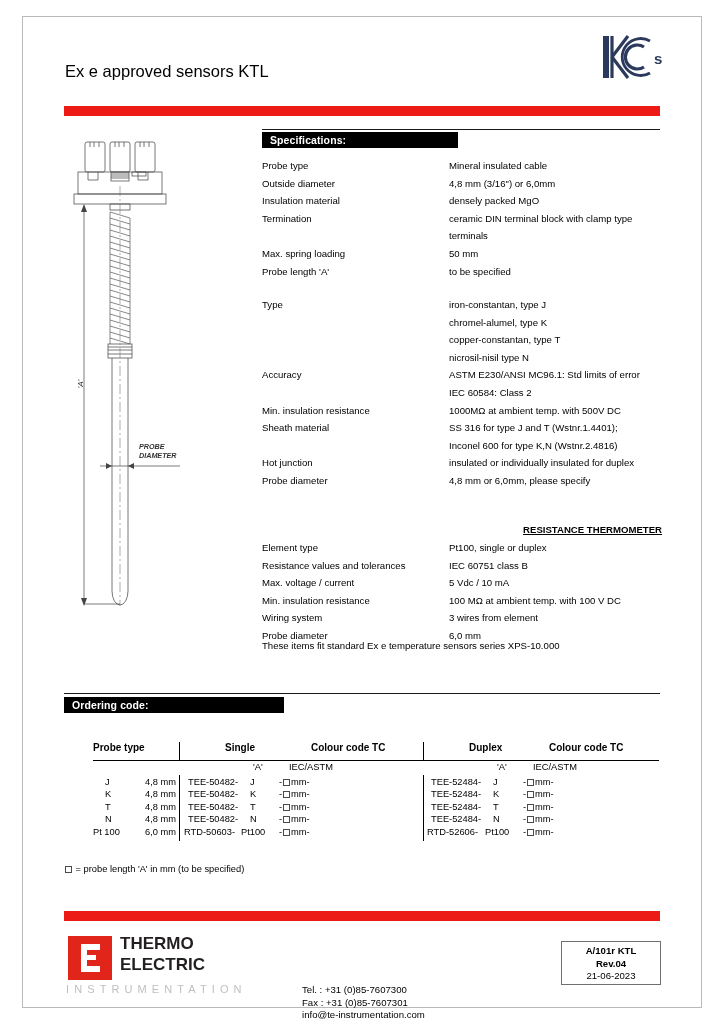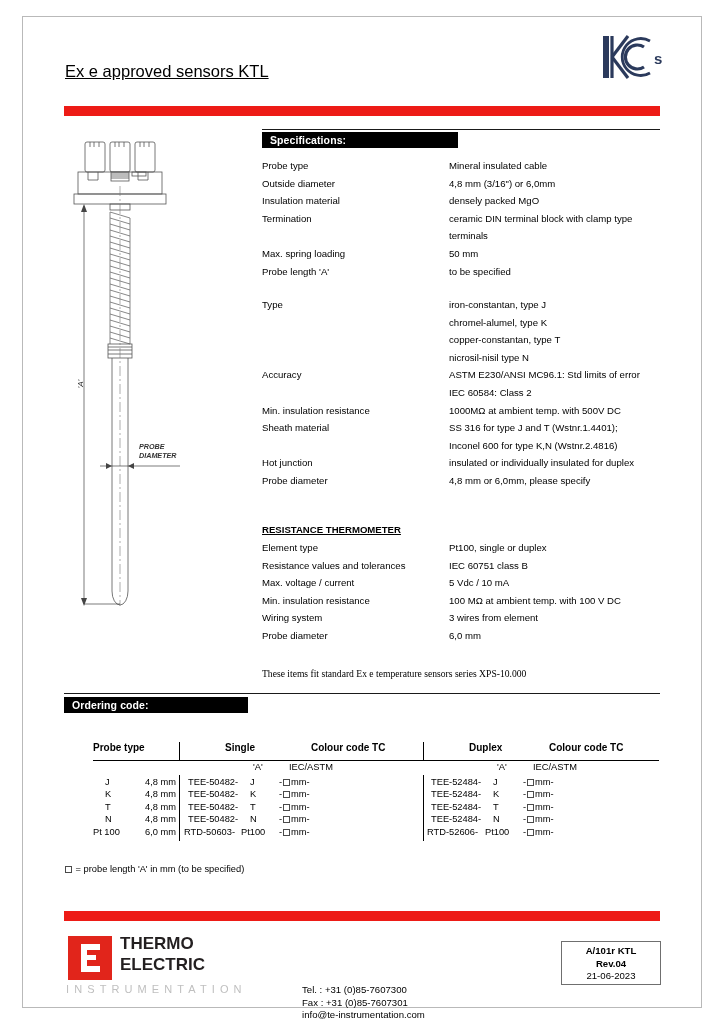--- a/index.html
+++ b/index.html
@@ -38,21 +38,20 @@
     letter-spacing: -0.2px;
     white-space: nowrap;
   }
   .doc-subtitle {
     position: absolute;
     left: 65px;
     top: 62px;
     font-size: 16.5px;
     font-weight: normal;
     white-space: nowrap;
-    text-decoration: underline;
   }
   .kc-logo {
     position: absolute;
     left: 598px;
     top: 31px;
     width: 68px;
     height: 52px;
   }
 
   .rule-top {
@@ -426,21 +425,21 @@
     <div class="spec-row">
       <span class="lbl">Hot junction</span>
       <span class="val">insulated or individually insulated for duplex</span>
     </div>
     <div class="spec-row">
       <span class="lbl">Probe diameter</span>
       <span class="val">4,8 mm or 6,0mm, please specify</span>
     </div>
   </div>
 
-  <div class="spec-block" style="left:262px; top:524px; width:400px;">
+  <div class="spec-block" style="left:262px; top:524px; width:400px;text-align:right;">
     <div class="grp-head">RESISTANCE THERMOMETER</div>
     <div class="spec-row">
       <span class="lbl">Element type</span>
       <span class="val">Pt100, single or duplex</span>
     </div>
     <div class="spec-row">
       <span class="lbl">Resistance values and tolerances</span>
       <span class="val">IEC 60751 class B</span>
     </div>
     <div class="spec-row">
@@ -454,24 +453,24 @@
     <div class="spec-row">
       <span class="lbl">Wiring system</span>
       <span class="val">3 wires from element</span>
     </div>
     <div class="spec-row">
       <span class="lbl">Probe diameter</span>
       <span class="val">6,0 mm</span>
     </div>
   </div>
 
-  <div class="note-line" style="left:262px; top:668px;font-family:Liberation Serif, serif;">These items fit standard  Ex e temperature sensors series XPS-10.000</div>
+  <div class="note-line" style="left:262px; top:640px;">These items fit standard  Ex e temperature sensors series XPS-10.000</div>
 
   <div class="sect-rule" style="left:64px; top:693px; width:596px;"></div>
-  <div class="sect-bar" style="left:64px; top:697px; width:184px;">Ordering code:</div>
+  <div class="sect-bar" style="left:64px; top:697px; width:220px;">Ordering code:</div>
 
   <div class="order-table">
 
     <div class="ot-headrow">
       <span class="ot-cell" style="left:0px;">Probe type</span>
       <span class="ot-cell" style="left:132px;">Single</span>
       <span class="ot-cell" style="left:218px;">Colour code TC</span>
       <span class="ot-cell" style="left:376px;">Duplex</span>
       <span class="ot-cell" style="left:456px;">Colour code TC</span>
     </div>

